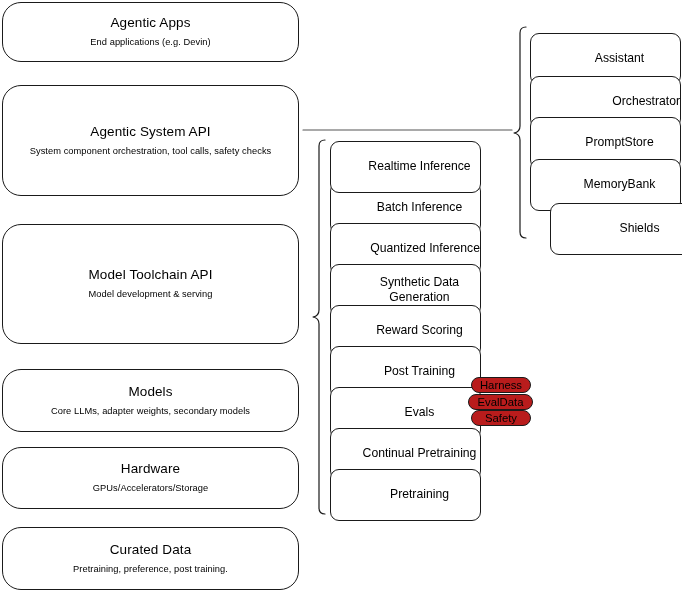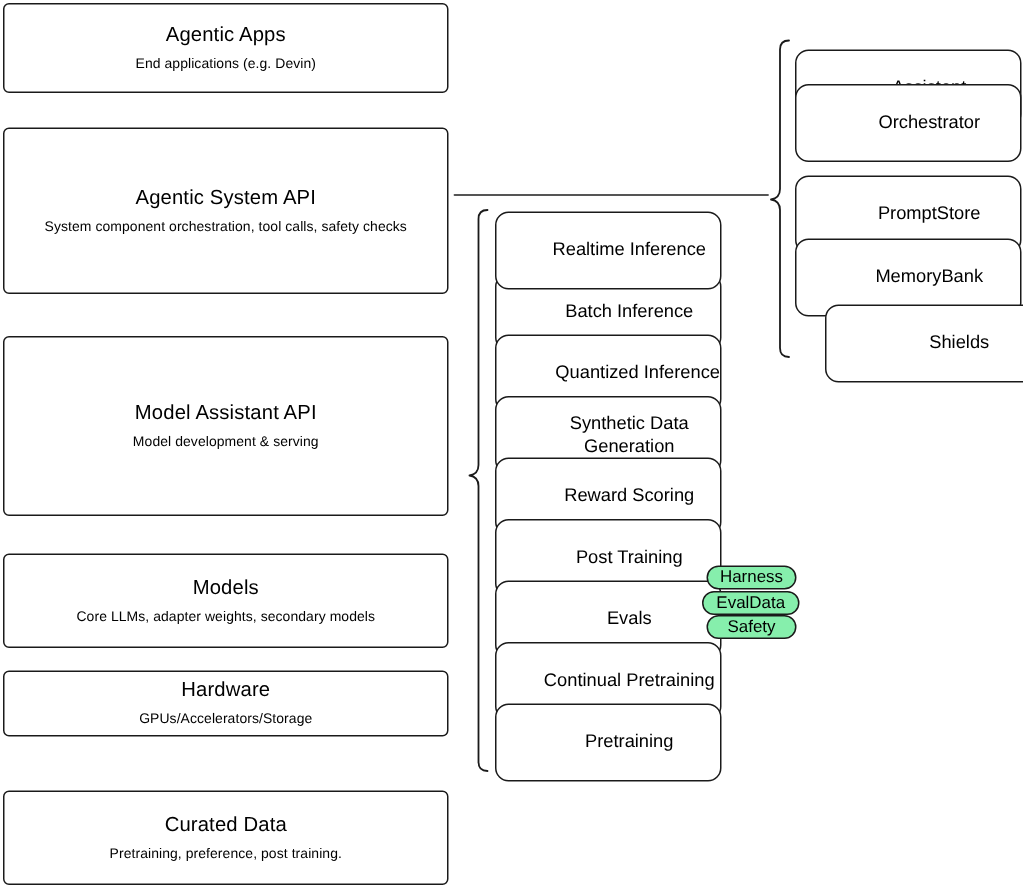--- a/index.html
+++ b/index.html
@@ -28,21 +28,21 @@
     border: 1.2px solid #1a1a1a;
     display: flex;
     flex-direction: column;
     align-items: center;
     justify-content: center;
     text-align: center;
     line-height: 1.25;
   }
   
   .layer {
-    border-radius: 4px;
+    border-radius: 19px;
     left: 2px;
     width: 297px;
   }
   .layer .title {
     font-size: 13.5px;
     letter-spacing: 0.1px;
   }
   .layer .sub {
     font-size: 9.3px;
     margin-top: 5px;
@@ -55,21 +55,21 @@
     font-size: 12.2px;
     padding-left: 28px;
   }
   .mid { left: 330px; width: 151px; }
   .right { left: 530px; width: 151px; }
 
   
   .tag {
     position: absolute;
     box-sizing: border-box;
-    background: #86efac;
+    background: #b91c1c;
     border: 1.2px solid #1a1a1a;
     border-radius: 40px;
     height: 16px;
     display: flex;
     align-items: center;
     justify-content: center;
     font-size: 11.3px;
     z-index: 5;
   }
   svg.overlay {
@@ -115,30 +115,30 @@
     <div class="title">Agentic Apps</div>
     <div class="sub">End applications (e.g. Devin)</div>
   </div>
 
   <div class="node layer" style="top:85px; height:111px;">
     <div class="title">Agentic System API</div>
     <div class="sub">System component orchestration, tool calls, safety checks</div>
   </div>
 
   <div class="node layer" style="top:224px; height:120px;">
-    <div class="title">Model Assistant API</div>
+    <div class="title">Model Toolchain API</div>
     <div class="sub">Model development &amp; serving</div>
   </div>
 
   <div class="node layer" style="top:369px; height:63px;">
     <div class="title">Models</div>
     <div class="sub">Core LLMs, adapter weights, secondary models</div>
   </div>
 
-  <div class="node layer" style="top:447px; height:44px;">
+  <div class="node layer" style="top:447px; height:62px;">
     <div class="title">Hardware</div>
     <div class="sub">GPUs/Accelerators/Storage</div>
   </div>
 
   <div class="node layer" style="top:527px; height:63px;">
     <div class="title">Curated Data</div>
     <div class="sub">Pretraining, preference, post training.</div>
   </div>
 
   <div class="node pillbox mid" style="top:182px;">
@@ -175,21 +175,21 @@
   <div class="tag" style="left:468px; top:394px; width:65px;">
     <span>EvalData</span>
   </div>
   <div class="tag" style="left:471px; top:410px; width:60px;">
     <span>Safety</span>
   </div>
 
   <div class="node pillbox right" style="top:33px;">
     <span>Assistant</span>
   </div>
-  <div class="node pillbox right" style="top:56px;">
+  <div class="node pillbox right" style="top:76px;align-items:flex-end;">
     <span>Orchestrator</span>
   </div>
   <div class="node pillbox right" style="top:117px;">
     <span>PromptStore</span>
   </div>
   <div class="node pillbox right" style="top:159px;">
     <span>MemoryBank</span>
   </div>
   <div class="node pillbox right" style="top:203px;margin-left:20px;">
     <span>Shields</span>

